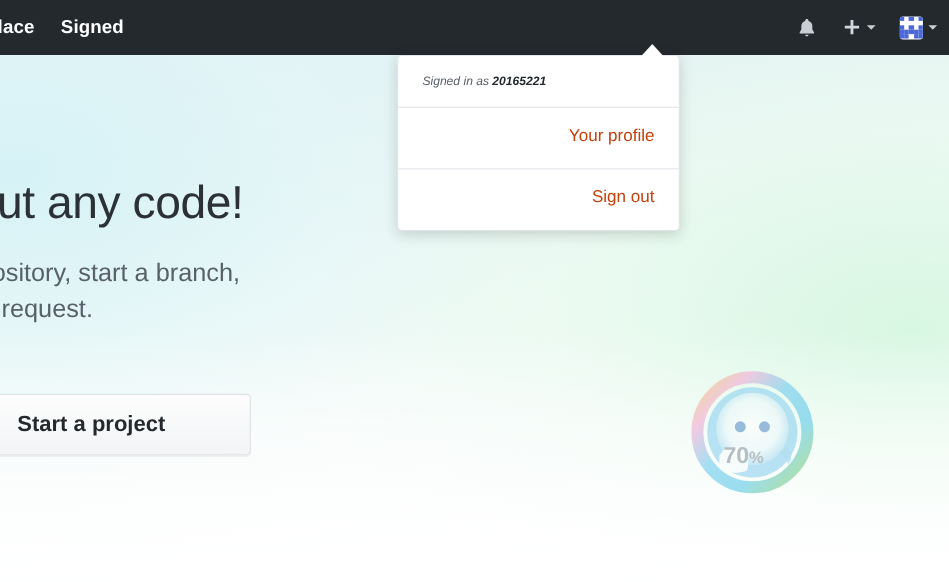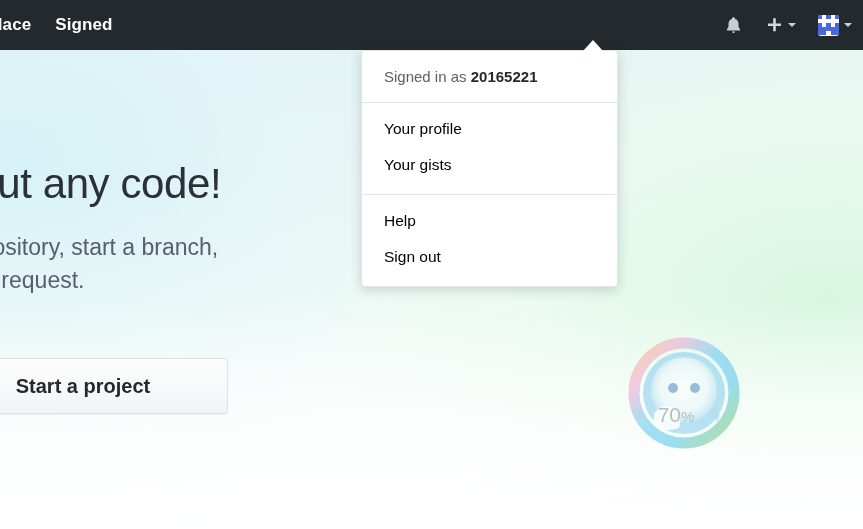--- a/index.html
+++ b/index.html
@@ -139,43 +139,45 @@
     width: 255px;
     background: #ffffff;
     border: 1px solid #e1e4e8;
     border-radius: 4px;
     box-shadow: 0 3px 12px rgba(27,31,35,0.18);
     z-index: 55;
     padding: 0;
   }
   .dd-header {
     padding: 17px 22px 16px 22px;
-    font-size: 15px;
+    font-size: 11px;
     color: #586069;
     line-height: 1.2;
     white-space: nowrap;
+    font-style: italic;
   }
   .dd-header .uname {
     font-weight: bold;
     color: #24292e;
   }
   .dd-sep {
     height: 1px;
     background: #e1e4e8;
     margin: 0;
   }
   .dd-group { padding: 9px 0 10px 0; }
   .dd-item {
     display: block;
     padding: 7px 22px 8px 22px;
     font-size: 15.5px;
-    color: #000000;
+    color: #c2410c;
     line-height: 1.35;
     cursor: pointer;
     white-space: nowrap;
+    text-align: right;
   }
 
   
   .hero {
     position: absolute;
     left: 0;
     top: 50px;
     width: 863px;
     height: 479px;
   }
@@ -242,21 +244,21 @@
     align-items: center;
     justify-content: center;
     padding-top: 44px;
     padding-right: 16px;
     box-sizing: border-box;
     pointer-events: none;
   }
   .pct-label span {
     font-size: 21px;
     color: #7f8c99;
-    font-weight: normal;
+    font-weight: bold;
   }
   .pct-label span .sml { font-size: 15px; }
 </style>
 </head>
 <body>
 
 <div id="page">
 
   <div class="hero-bg"></div>
   <div class="hero-bg-sheen"></div>
@@ -366,24 +368,22 @@
 
   <div class="dropdown">
     <div class="dd-header">
       <span>Signed in as</span>
       <span class="uname">20165221</span>
     </div>
     <div class="dd-sep"></div>
 
     <div class="dd-group">
       <span class="dd-item">Your profile</span>
-      <span class="dd-item">Your gists</span>
     </div>
 
     <div class="dd-sep"></div>
 
     <div class="dd-group">
-      <span class="dd-item">Help</span>
       <span class="dd-item">Sign out</span>
     </div>
   </div>
 
 </div>
 
 </body></html>

